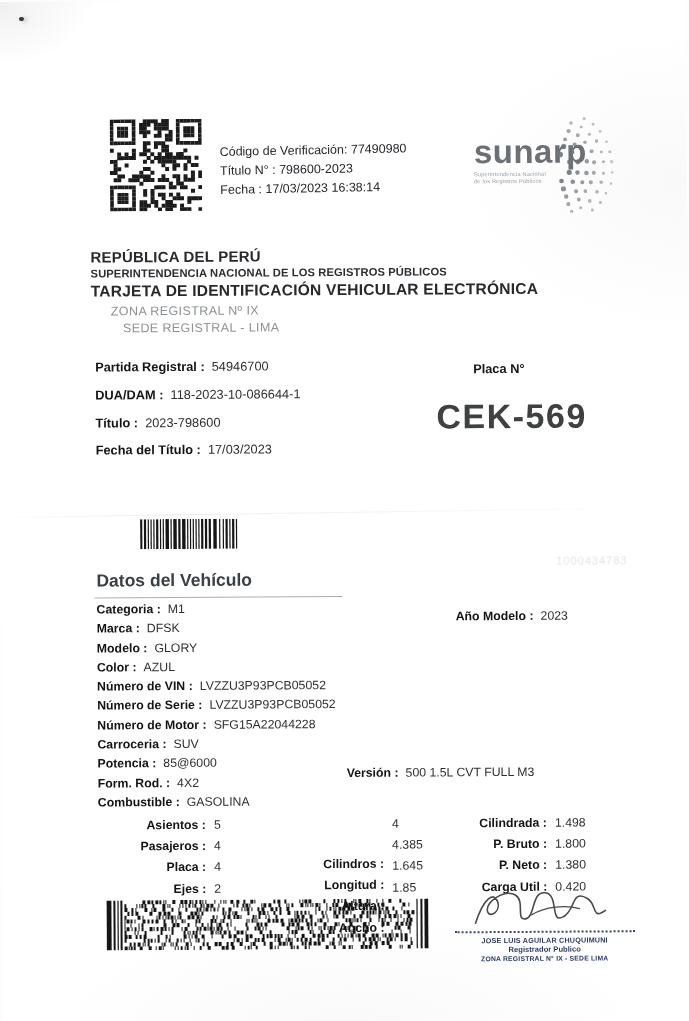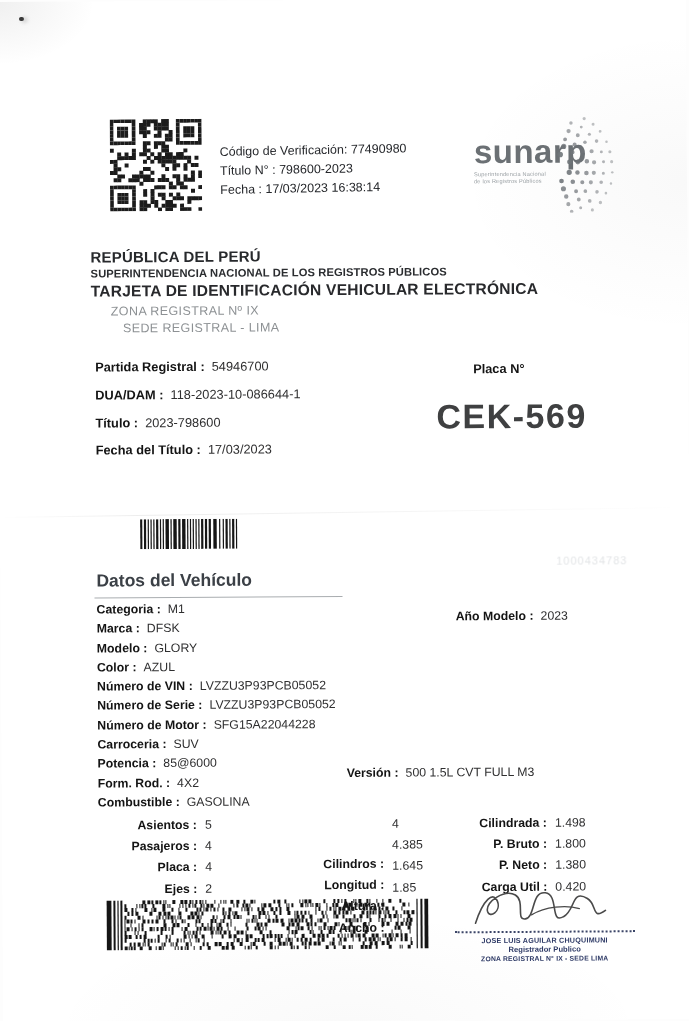--- a/index.html
+++ b/index.html
@@ -515,21 +515,21 @@
     <div class="veh-row"><span class="lbl">Combustible :</span><span class="val">GASOLINA</span></div>
   </div>
 
   <div class="abs veh-row" style="left:455px;top:610px;">
     <span class="lbl">Año Modelo :</span><span class="val">2023</span>
   </div>
   <div class="abs veh-row" style="left:345px;top:766px;">
     <span class="lbl">Versión :</span><span class="val">500 1.5L CVT FULL M3</span>
   </div>
 
-  <div class="abs" style="left:91px;top:817px;">
+  <div class="abs" style="left:100px;top:817px;">
     <div class="spec-row">
         <span class="spec-lbl w1">Asientos :</span>
         <span class="spec-val">5</span>
       </div>
     <div class="spec-row">
         <span class="spec-lbl w1">Pasajeros :</span>
         <span class="spec-val">4</span>
       </div>
     <div class="spec-row">
         <span class="spec-lbl w1">Placa :</span>

